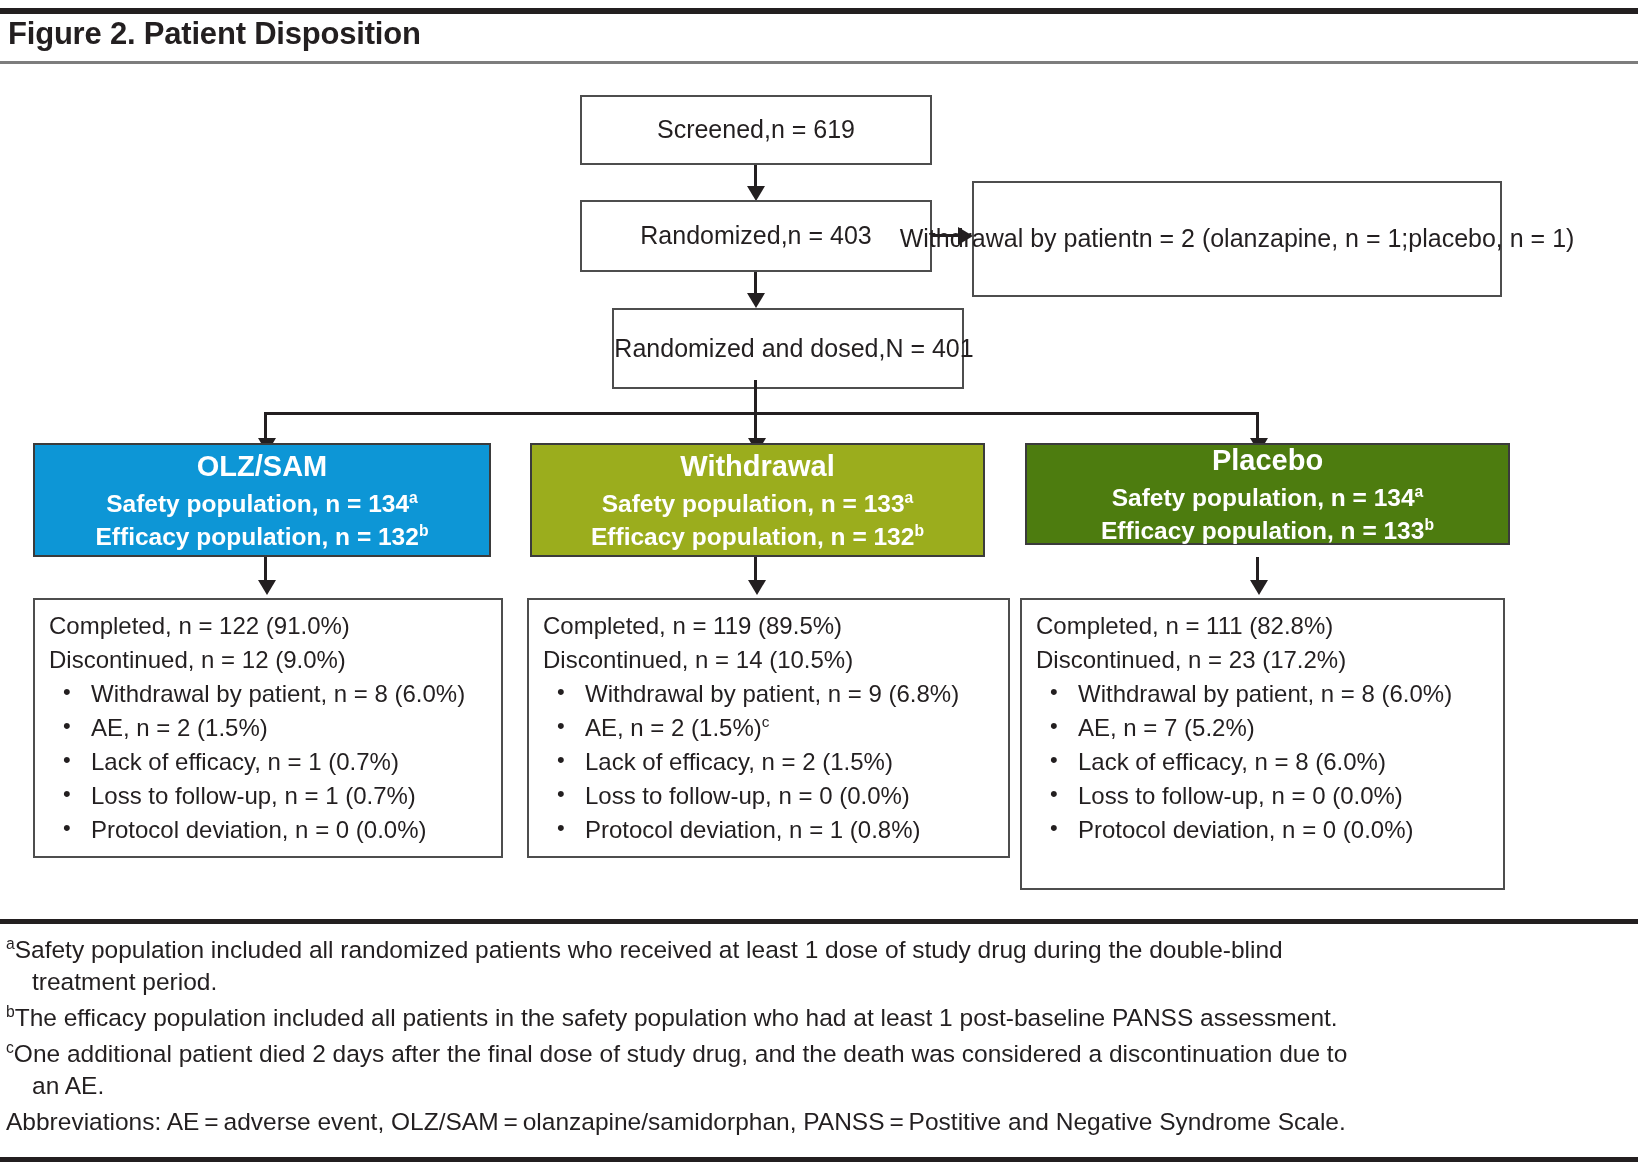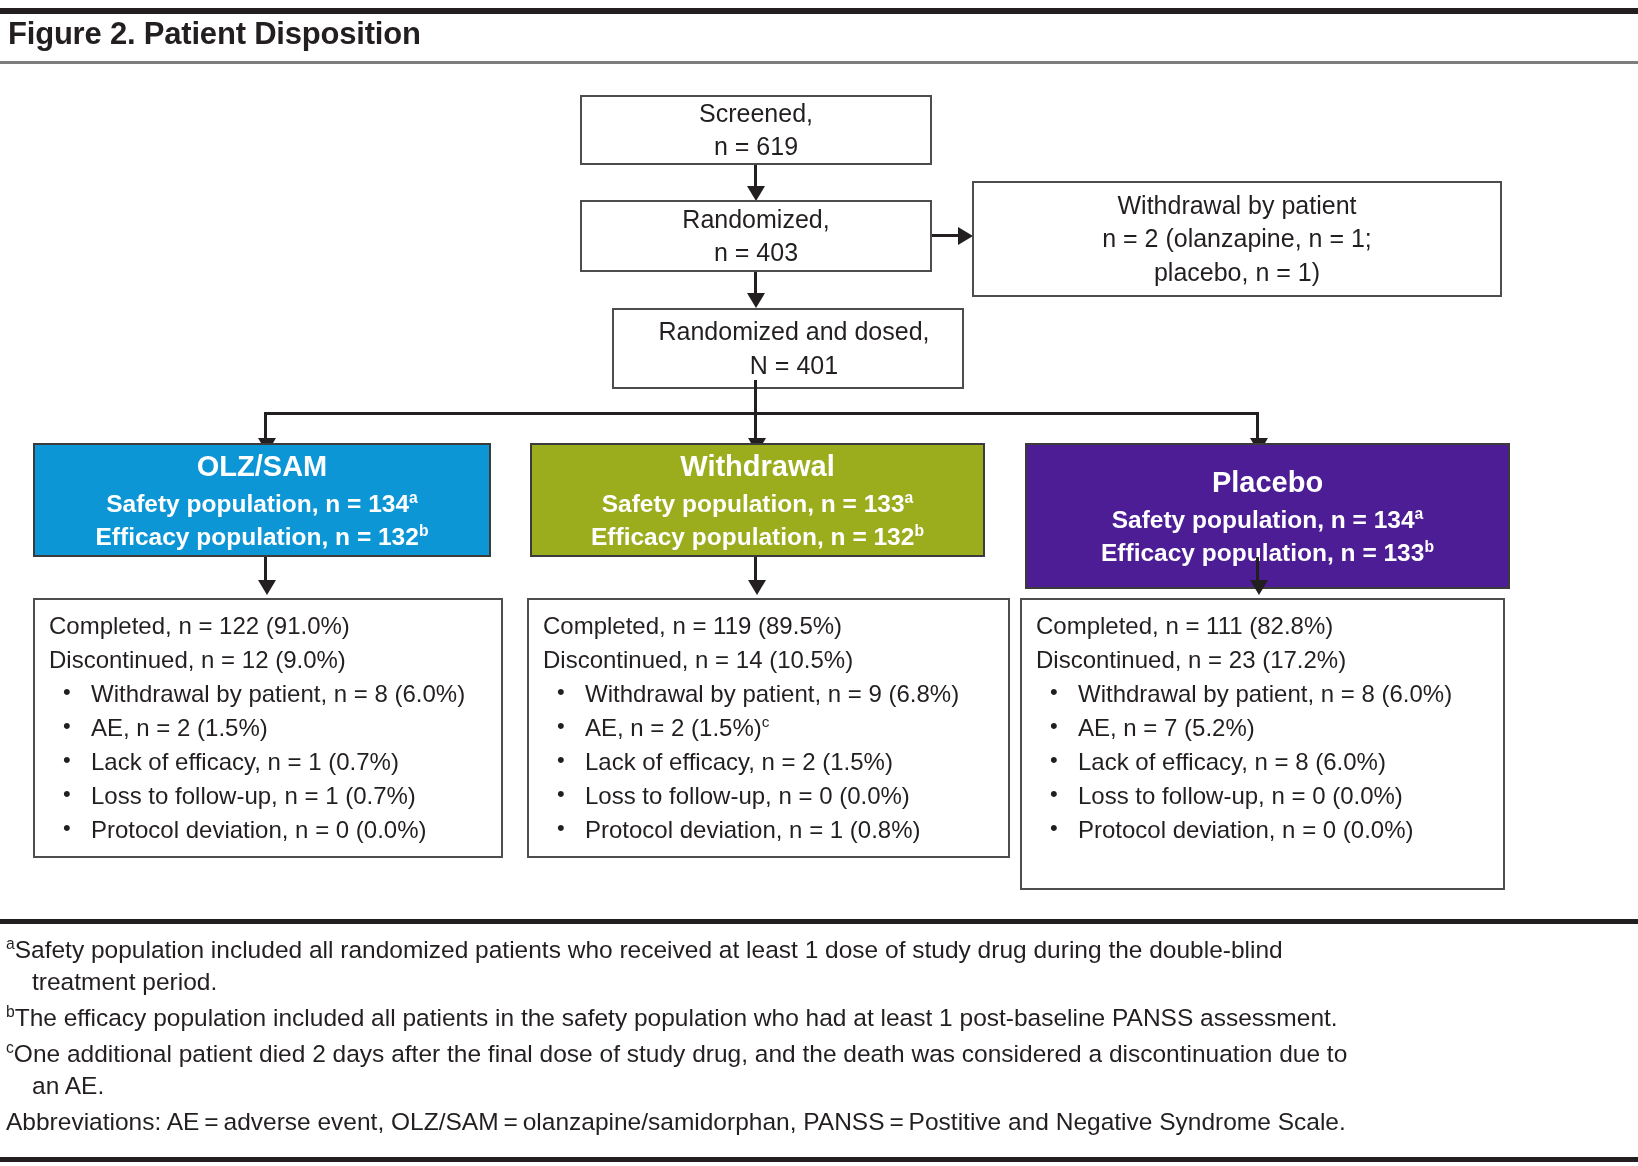--- a/index.html
+++ b/index.html
@@ -16,21 +16,21 @@
 
   .fig-title{
     position:absolute;left:8px;top:16px;
     font-size:31px;font-weight:bold;letter-spacing:-0.2px;
     color:#231f20;white-space:nowrap;
   }
 
   .box{
     position:absolute;box-sizing:border-box;
     border:2px solid #4d4d4d;background:#fff;
-    display:flex;flex-direction:column;align-items:center;justify-content:center;
+    display:flex;flex-direction:row;align-items:center;justify-content:center;
     font-size:25px;line-height:1.33;color:#231f20;
   }
   .box .ln{display:block;white-space:nowrap;}
 
   .arm{
     position:absolute;box-sizing:border-box;
     border:2px solid #3b3b3b;
     display:flex;flex-direction:column;align-items:center;justify-content:center;
     color:#ffffff;font-weight:bold;font-size:24.5px;line-height:1.35;text-align:center;
   }
@@ -120,21 +120,21 @@
   <span class="ln"><span>Safety population, n = 134</span><sup>a</sup></span>
   <span class="ln"><span>Efficacy population, n = 132</span><sup>b</sup></span>
 </div>
 
 <div class="arm" style="left:530px;top:443px;width:455px;height:114px;background:#9bad1d;">
   <span class="ln t0">Withdrawal</span>
   <span class="ln"><span>Safety population, n = 133</span><sup>a</sup></span>
   <span class="ln"><span>Efficacy population, n = 132</span><sup>b</sup></span>
 </div>
 
-<div class="arm" style="left:1025px;top:443px;width:485px;height:146px;background:#4c1d95;">
+<div class="arm" style="left:1025px;top:443px;width:485px;height:102px;background:#4d7c0f;">
   <span class="ln t0">Placebo</span>
   <span class="ln"><span>Safety population, n = 134</span><sup>a</sup></span>
   <span class="ln"><span>Efficacy population, n = 133</span><sup>b</sup></span>
 </div>
 
 <div class="vline" style="left:264px;top:557px;height:27px;"></div>
 <div class="arrowdown" style="left:258px;top:580px;"></div>
 <div class="vline" style="left:754px;top:557px;height:27px;"></div>
 <div class="arrowdown" style="left:748px;top:580px;"></div>
 <div class="vline" style="left:1256px;top:557px;height:27px;"></div>

